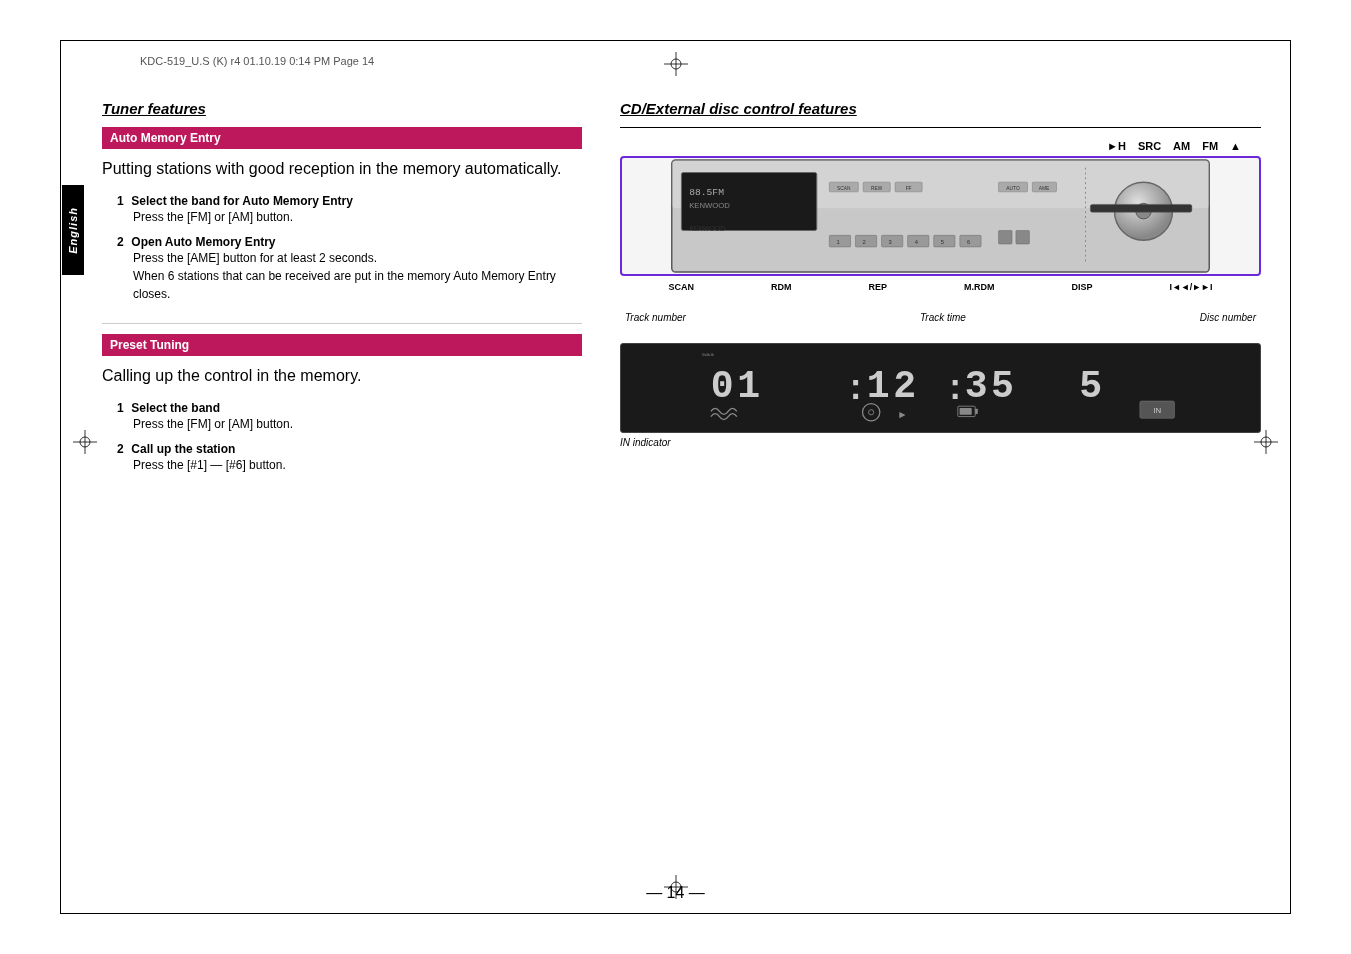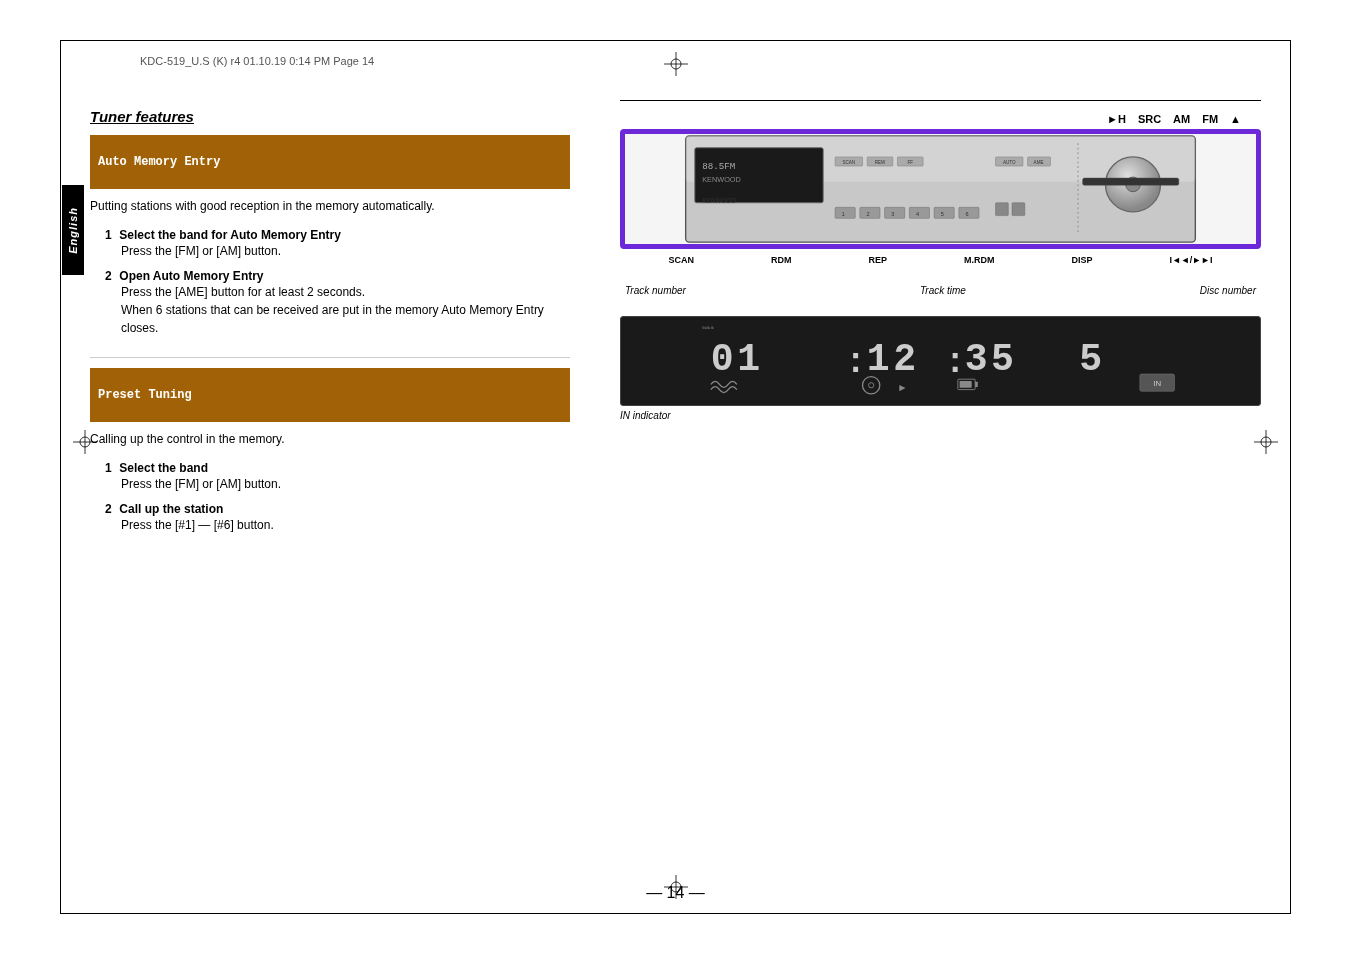--- a/index.html
+++ b/index.html
@@ -84,24 +84,23 @@
       position: absolute;
       top: 100px;
       left: 90px;
       right: 90px;
       bottom: 60px;
     }
 
     
     .left-col {
       position: absolute;
-      left: 0;
+      left: 12px;
       top: 0;
       width: 480px;
-      margin-top: 8px;
     }
 
     
     .right-col {
       position: absolute;
       left: 530px;
       top: 0;
       right: 0;
     }
 
@@ -109,31 +108,30 @@
     .section-title {
       font-size: 15px;
       font-weight: bold;
       font-style: italic;
       text-decoration: underline;
       margin-bottom: 10px;
     }
 
     
     .feature-header {
-      background: #a16207;
+      background: #be185d;
       color: #fff;
-      padding: 20px 8px;
+      padding: 4px 8px;
       font-size: 12px;
       font-weight: bold;
       margin-bottom: 8px;
-      font-family: Liberation Mono, monospace;
     }
 
     .feature-description {
-      font-size: 12px;
+      font-size: 16px;
       line-height: 1.5;
       margin-bottom: 12px;
     }
 
     
     .step {
       margin-bottom: 8px;
       padding-left: 15px;
     }
     .step-number {
@@ -182,21 +180,21 @@
       margin-bottom: 4px;
       padding-right: 20px;
     }
     .device-label {
       font-size: 11px;
       font-weight: bold;
     }
 
     
     .device-image {
-      border: 5px solid #6d28d9;
+      border: 2px solid #6d28d9;
       background: #f5f5f5;
       height: 120px;
       position: relative;
       margin-bottom: 6px;
       border-radius: 4px;
       overflow: hidden;
     }
 
     
     .control-labels {
@@ -351,20 +349,21 @@
           <span class="step-title">Call up the station</span>
         </div>
         <div class="step-detail">Press the [#1] — [#6] button.</div>
       </div>
     </div>
 
   </div>
 
   <div class="right-col">
 
+    <div class="section-title">CD/External disc control features</div>
     <div class="right-title-line"></div>
 
     <div class="device-diagram">
 
       <div class="device-labels">
         <span class="device-label">►H</span>
         <span class="device-label">SRC</span>
         <span class="device-label">AM</span>
         <span class="device-label">FM</span>
         <span class="device-label">▲</span>

